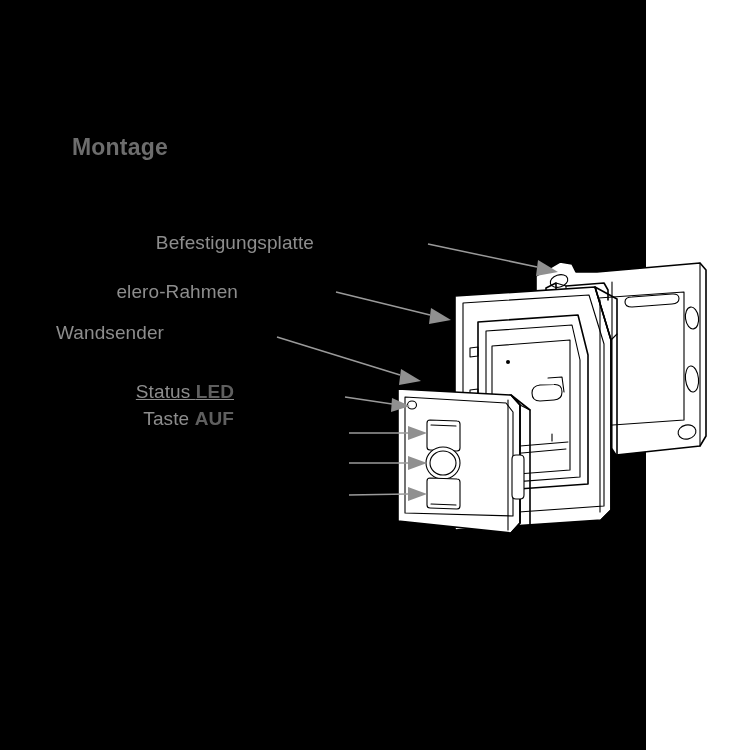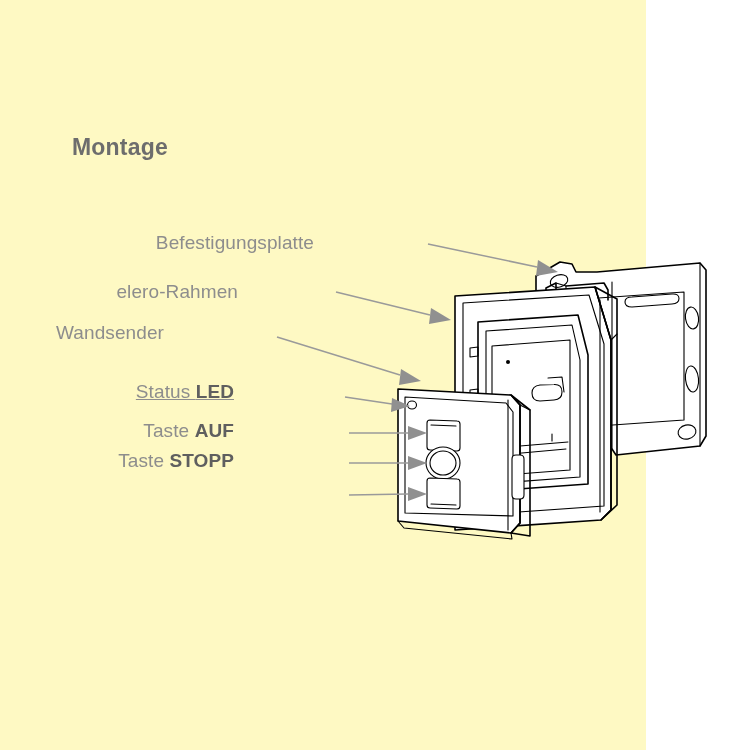--- a/index.html
+++ b/index.html
@@ -12,21 +12,21 @@
     height: 750px;
     font-family: "Liberation Sans", sans-serif;
     position: relative;
     overflow: hidden;
   }
   #page {
     position: absolute;
     left: 0; top: 0;
     width: 646px;
     height: 750px;
-    background: #fef9c3;
+    background: #000000;
   }
   #title {
     position: absolute;
     left: 72px;
     top: 134px;
     font-size: 23px;
     font-weight: bold;
     color: #6d6d6d;
     letter-spacing: 0.2px;
     white-space: nowrap;
@@ -41,21 +41,21 @@
   }
   .callout b {
     color: #5f5f5f;
     font-weight: bold;
   }
   
   .cal-befestigungsplatte { right: 332px; top: 232px; text-align: right; }
   .cal-rahmen            { right: 408px; top: 281px; }
   .cal-wandsender        { right: 482px; top: 322px; }
   .cal-led               { right: 412px; top: 381px; text-decoration: underline; }
-  .cal-auf               { right: 412px; top: 420px; }
+  .cal-auf               { right: 412px; top: 408px; }
   .cal-stopp             { right: 412px; top: 450px; }
   .cal-abzu              { right: 412px; top: 485px; }
 
   #drawing {
     position: absolute;
     left: 0;
     top: 0;
     width: 750px;
     height: 750px;
     pointer-events: none;
@@ -80,23 +80,20 @@
     <span>elero-Rahmen</span>
   </div>
   <div class="callout cal-wandsender">
     <span>Wandsender</span>
   </div>
   <div class="callout cal-led">
     <span>Status </span><b>LED</b>
   </div>
   <div class="callout cal-auf">
     <span>Taste </span><b>AUF</b>
-  </div>
-  <div class="callout cal-stopp">
-    <span>Taste </span><b>STOPP</b>
   </div>
 
   <svg id="drawing" viewBox="0 0 750 750">
 
     <defs>
       
     </defs>
 
     <g>
 

